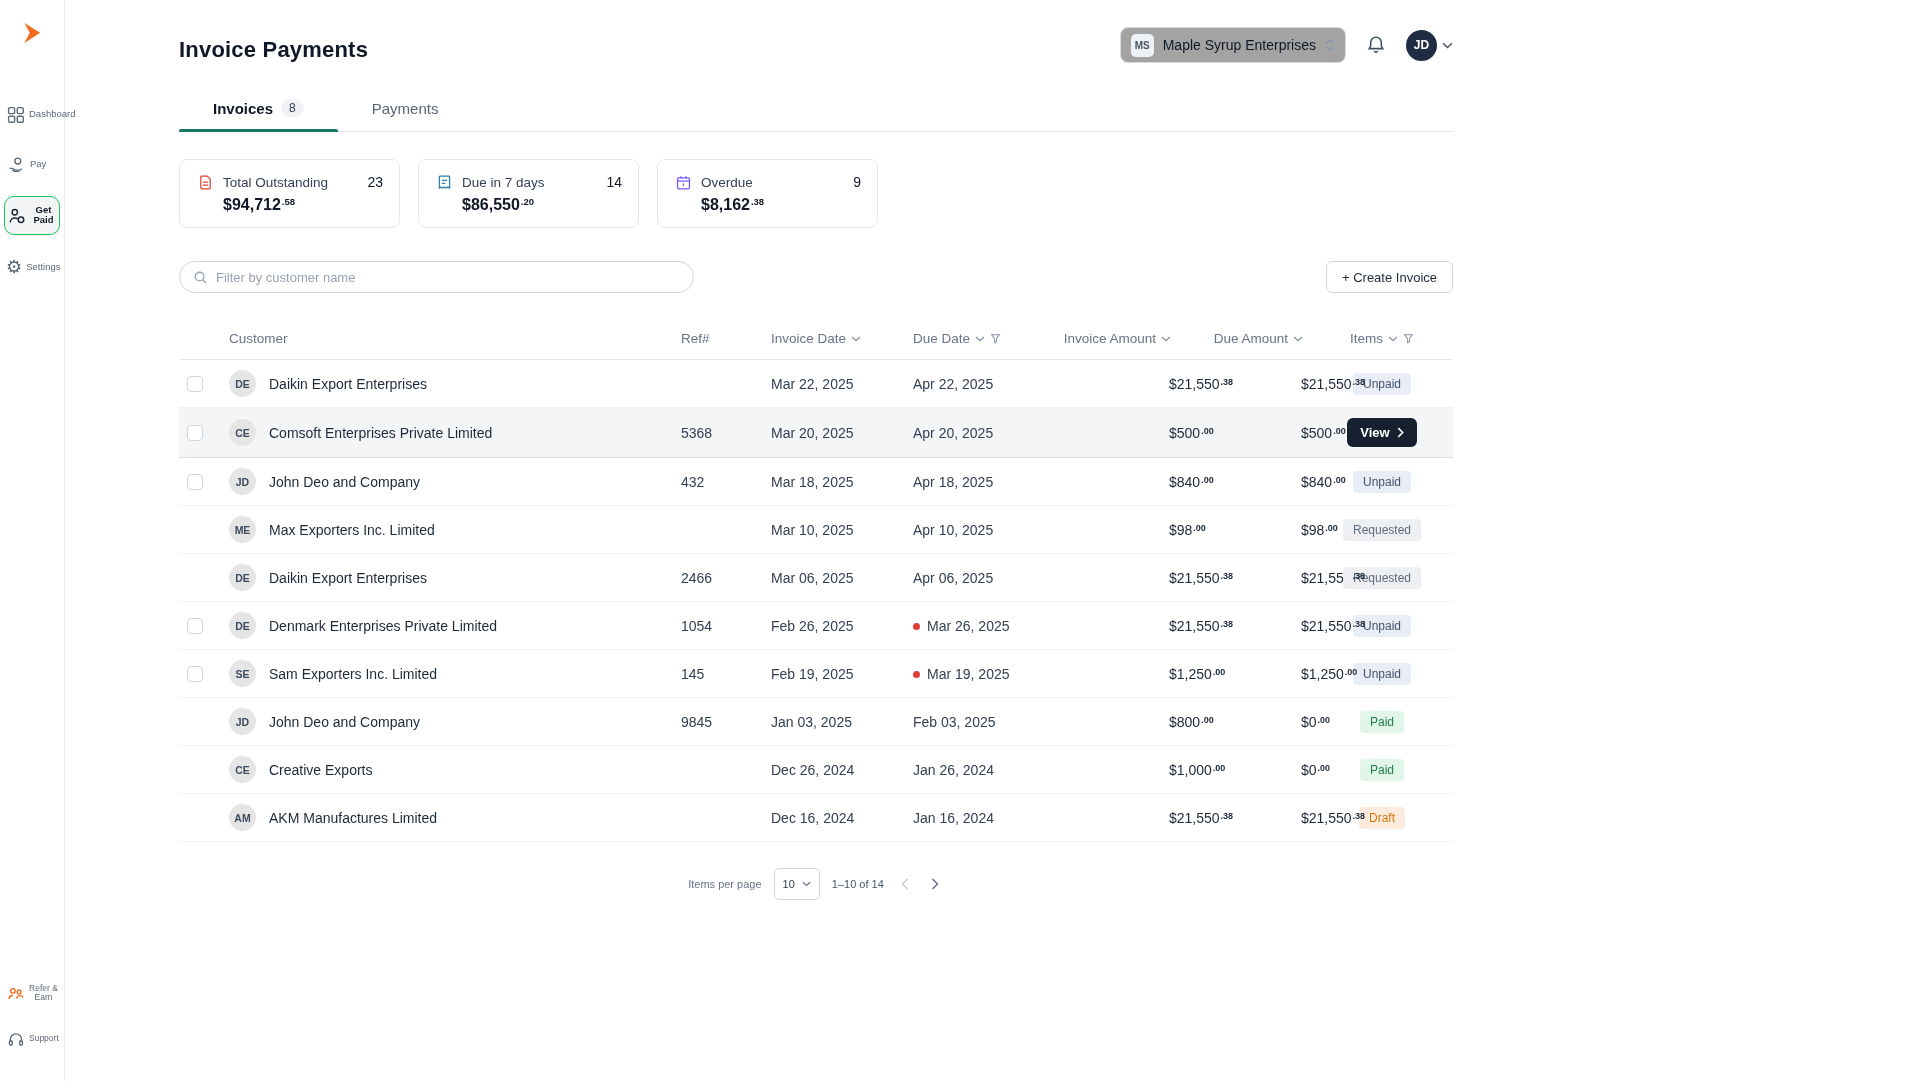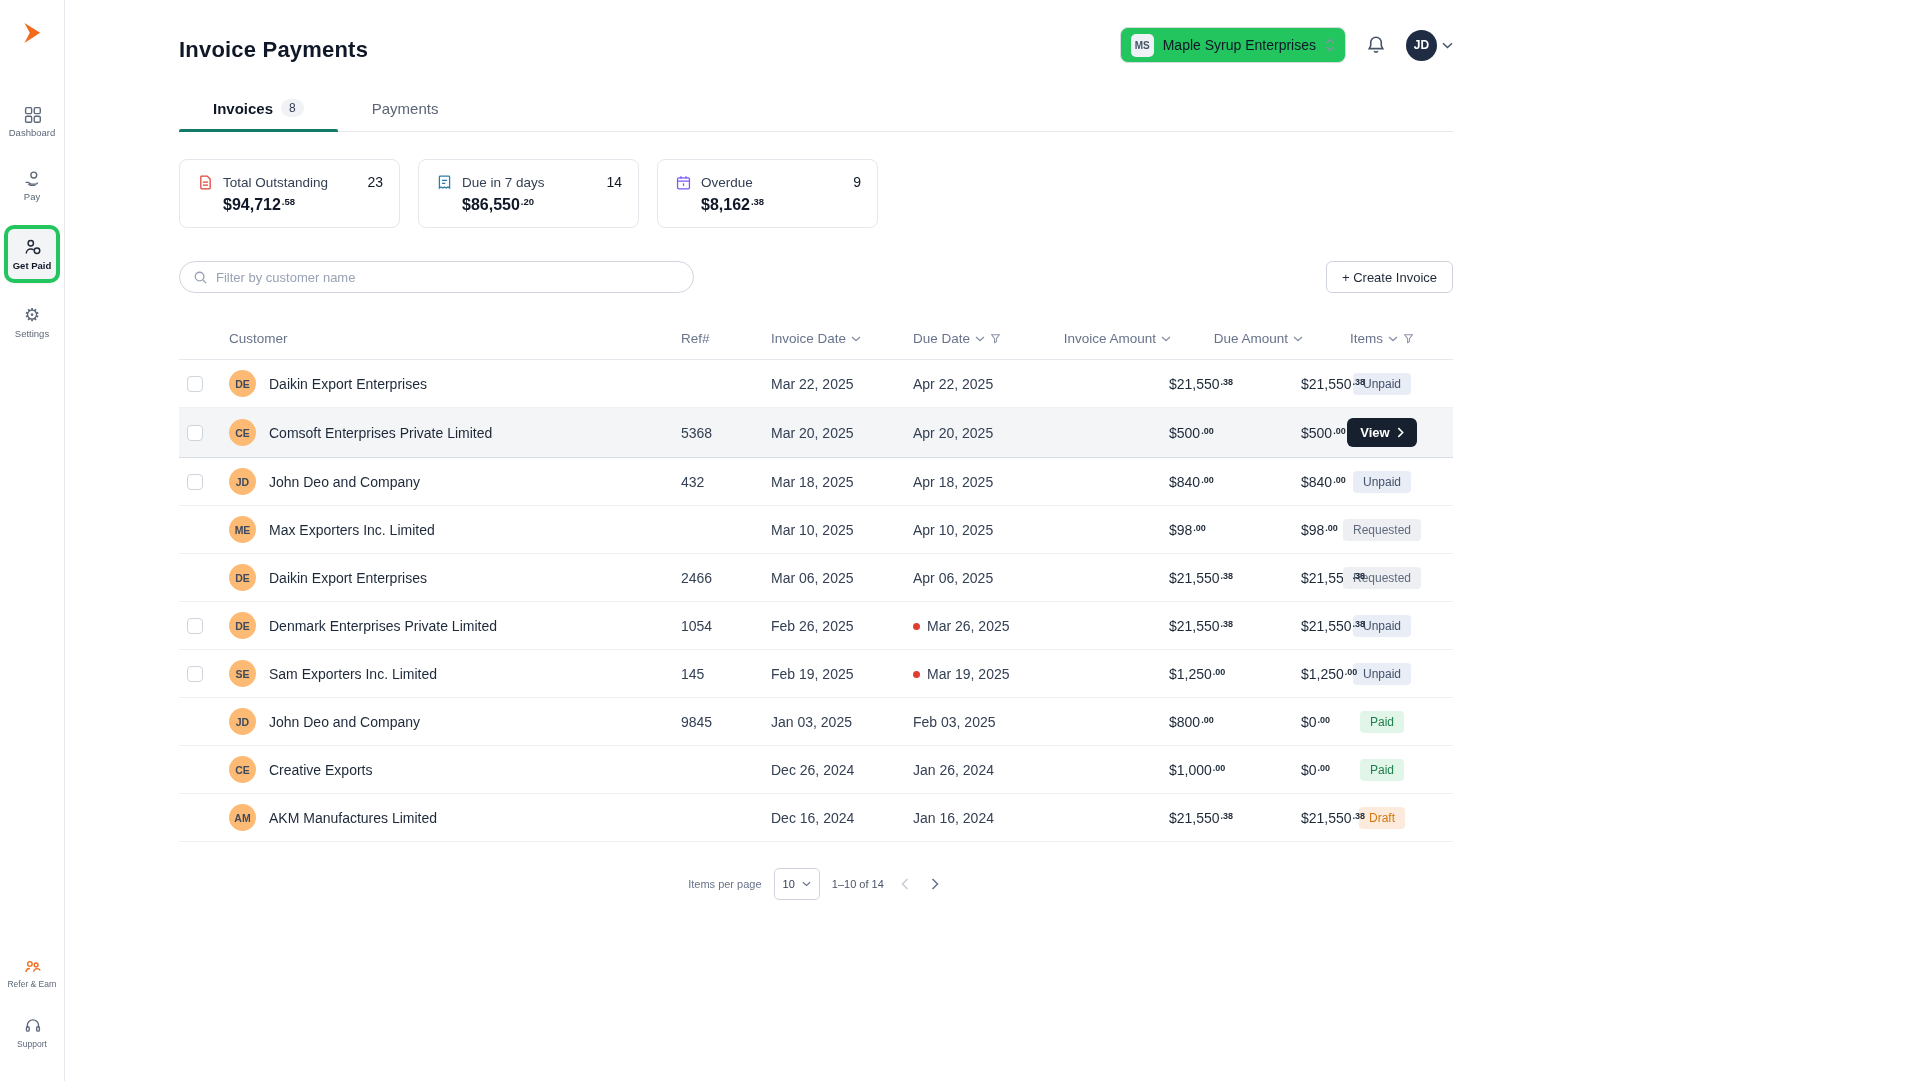--- a/index.html
+++ b/index.html
@@ -2,39 +2,39 @@
 <html><head>
 <meta charset="utf-8">
 <style>
   *{box-sizing:border-box;margin:0;padding:0}
   html,body{width:1921px;height:1081px;background:#fff;font-family:"Liberation Sans",sans-serif;color:#1d2939;overflow:hidden}
   .app{display:flex;width:100%;height:100%}
 
   
   .sidebar{width:65px;height:100%;border-right:1px solid #e7e9ee;display:flex;flex-direction:column;align-items:center;padding:18px 4px 14px;flex-shrink:0}
   .logo{width:30px;height:30px;margin-bottom:48px;cursor:pointer;display:flex;align-items:center;justify-content:center}
-  .nav-item{display:flex;flex-direction:column;align-items:center;gap:4px;padding:8px 2px;margin-bottom:14px;width:56px;border-radius:10px;cursor:pointer}
+  .nav-item{display:flex;flex-direction:row;align-items:center;gap:4px;padding:8px 2px;margin-bottom:14px;width:56px;border-radius:10px;cursor:pointer}
   .nav-item .nav-label{font-size:9.5px;color:#5d6878;text-align:center;line-height:1.1}
-  .nav-item.active{background:#f2f4f6;border:4px solid #22c55e;box-shadow:0 1px 2px rgba(16,24,40,.06)}
+  .nav-item.active{background:#f2f4f6;border:1px solid #22c55e;box-shadow:0 1px 2px rgba(16,24,40,.06)}
   .nav-item.active .nav-label{color:#101828;font-weight:700}
   .nav-icon{width:20px;height:20px;display:flex;align-items:center;justify-content:center}
   .gear-glyph{font-size:18px;color:#5d6878;line-height:1}
   .sidebar-bottom{margin-top:auto;display:flex;flex-direction:column;align-items:center}
   .sidebar-bottom .nav-item{margin-bottom:10px}
   .sidebar-bottom .nav-label{font-size:8.5px}
   .refer-label{color:#5d6878}
 
   
   .main{flex:1;padding:27px 0 0 114px}
   .content{width:1274px}
 
   .topbar{display:flex;justify-content:space-between;align-items:flex-end}
   .page-title{font-size:22px;font-weight:700;color:#101828;letter-spacing:.2px}
   .topbar-right{display:flex;align-items:center;gap:18px}
-  .org-selector{display:flex;align-items:center;gap:9px;height:36px;padding:0 10px;border:1px solid #d6dae1;border-radius:8px;background:#22c55e;cursor:pointer}
+  .org-selector{display:flex;align-items:center;gap:9px;height:36px;padding:0 10px;border:1px solid #d6dae1;border-radius:8px;background:#a3a3a3;cursor:pointer}
   .org-badge{width:23px;height:23px;border-radius:5px;background:#eef1f5;color:#475467;font-size:10px;font-weight:700;display:flex;align-items:center;justify-content:center}
   .org-name{font-size:14px;color:#101828}
   .bell{width:24px;height:24px;cursor:pointer;display:flex;align-items:center;justify-content:center}
   .user{display:flex;align-items:center;gap:5px;cursor:pointer}
   .user-avatar{width:31px;height:31px;border-radius:50%;background:#1f2c43;color:#fff;font-size:12px;font-weight:700;display:flex;align-items:center;justify-content:center}
 
   
   .tabs{display:flex;margin-top:36px;border-bottom:1px solid #e6e8eb}
   .tab{position:relative;display:flex;align-items:center;gap:8px;padding:0 34px 14px;font-size:15px;color:#5b6575;cursor:pointer}
   .tab.active{color:#101828;font-weight:700}
@@ -64,21 +64,21 @@
   th .th-wrap{display:inline-flex;align-items:center;gap:5px}
   td{padding:10px 8px;border-bottom:1px solid #eef0f3;font-size:14px;color:#344054;height:44px;white-space:nowrap}
   .col-check{width:42px}
   .col-ref{width:90px}
   .col-invdate{width:142px}
   .col-duedate{width:142px}
   .col-amt{width:132px;text-align:right}
   .col-status{width:142px;text-align:center}
   td.col-amt{color:#1d2939;font-weight:500}
   .cust-wrap{display:flex;align-items:center;gap:13px}
-  .avatar{width:27px;height:27px;border-radius:50%;background:#fdba74;color:#3f4a5c;font-size:10.5px;font-weight:700;display:flex;align-items:center;justify-content:center;flex-shrink:0}
+  .avatar{width:27px;height:27px;border-radius:50%;background:#e5e5e5;color:#3f4a5c;font-size:10.5px;font-weight:700;display:flex;align-items:center;justify-content:center;flex-shrink:0}
   .cust-name{font-size:14px;color:#1d2939}
   .checkbox{display:inline-block;width:16px;height:16px;border:1px solid #cfd4dc;border-radius:4px;background:#fff;cursor:pointer;vertical-align:middle}
   .dot{display:inline-block;width:7px;height:7px;border-radius:50%;background:#df3f33;margin-right:7px;vertical-align:middle}
   .badge{display:inline-block;padding:4px 10px;border-radius:4px;font-size:12px;font-weight:500}
   .badge.unpaid{background:#e9edf6;color:#44536b}
   .badge.requested{background:#edeff2;color:#5f6b7d}
   .badge.paid{background:#e1f5e9;color:#1f7e4c}
   .badge.draft{background:#fcebdc;color:#d4770f}
   .view-btn{display:inline-flex;align-items:center;gap:7px;background:#16202e;color:#fff;border:none;border-radius:6px;padding:7px 13px;font-family:Liberation Sans, sans-serif;font-size:13px;font-weight:600;cursor:pointer}
   tr.highlighted td{background:#f4f5f7;border-top:1px solid #d8dce3;border-bottom:1px solid #d8dce3}

